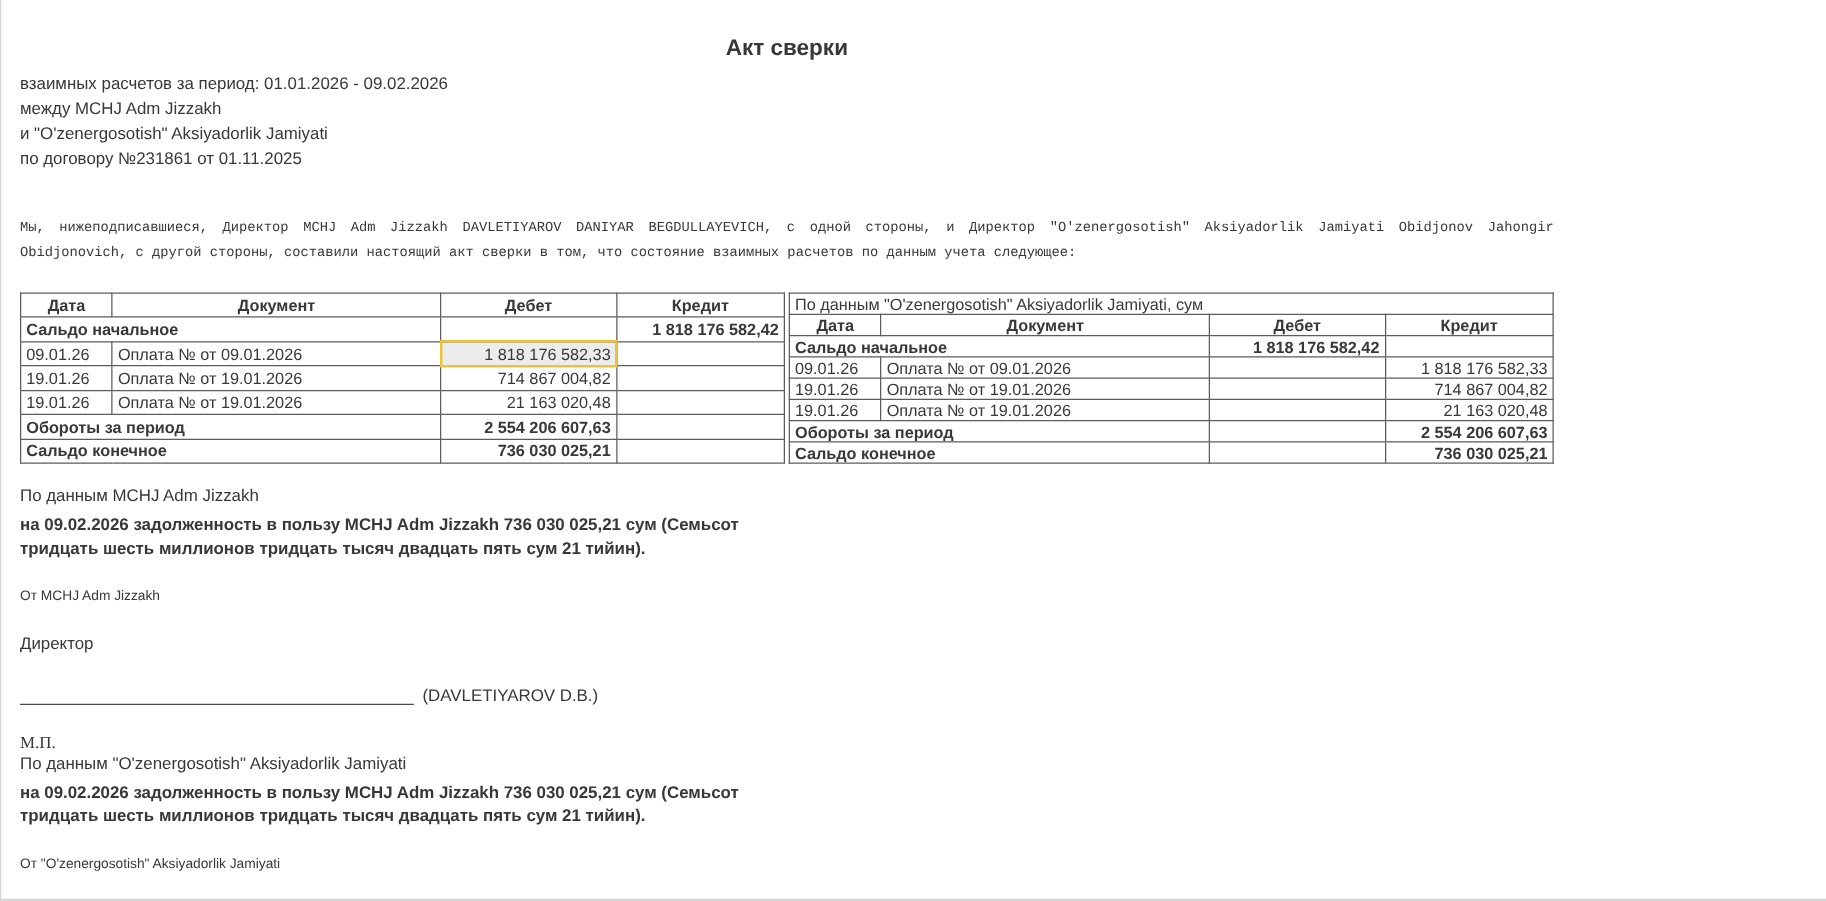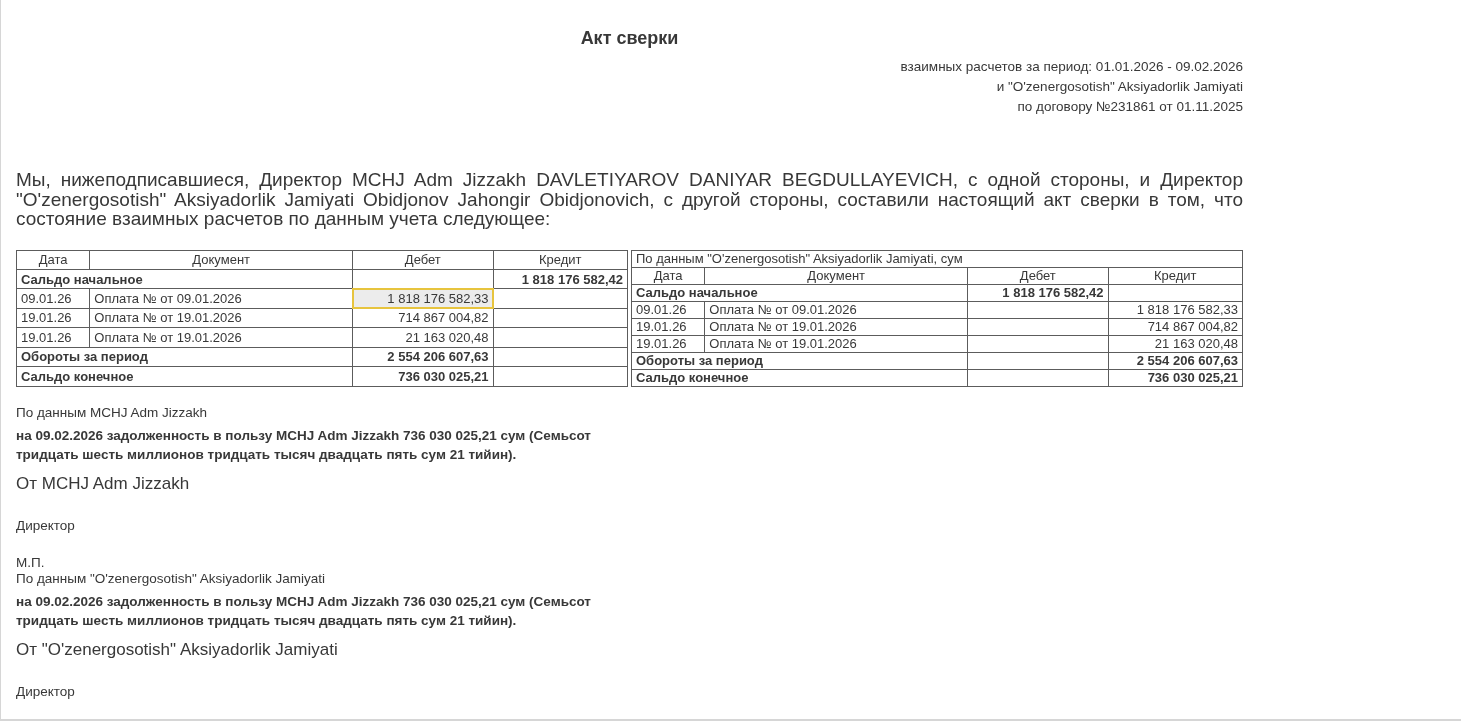--- a/index.html
+++ b/index.html
@@ -10,71 +10,72 @@
     border-left: 1px solid #d6d6d6;
     border-bottom: 2px solid #d6d6d6;
     font-family: "Liberation Sans", sans-serif;
     color: #383838;
     overflow: hidden;
   }
   .doc { width: 1227px; margin-left: 15px; padding-top: 26px; }
 
   
   .title { text-align: center; font-size: 18px; font-weight: bold; line-height: 24px; margin-bottom: 7px; }
-  .subtitle-line { text-align: right; font-size: 13.5px; line-height: 20px; }
-
-  
-  .intro { margin: 53px 0 0 0; font-size: 19px; line-height: 19.5px; text-align: justify; }
+  .subtitle-line { text-align: left; font-size: 13.5px; line-height: 20px; }
+
+  
+  .intro { margin: 37px 0 0 0; font-size: 11px; line-height: 19.5px; text-align: justify; font-family: Liberation Mono, monospace; }
 
   
   .tables { display: flex; gap: 3px; margin-top: 21px; }
   table.recon { flex: 1; border-collapse: collapse; table-layout: fixed; font-size: 13px; }
   .c-date   { width: 12%; }
   .c-doc    { width: 43%; }
   .c-debit  { width: 23%; }
   .c-credit { width: 22%; }
   table.recon td {
     border: 1px solid #5c5c5c;
     height: 17px;
     padding: 0 4px;
     overflow: hidden;
     white-space: nowrap;
     vertical-align: middle;
   }
   tr.caption td { text-align: left; }
-  tr.hdr td { text-align: center; }
+  tr.hdr td { text-align: center; font-weight: bold; }
   td.num { text-align: right; }
   tr.bold td { font-weight: bold; }
   td.doccell { white-space: pre; }
   td.selected-cell {
     background: #ececec;
     outline: 2px solid #e7c43e;
     outline-offset: -1px;
   }
 
   
   .two-col { display: flex; margin-top: 17px; flex-direction: column; }
   .col { width: 613.5px; }
   .concl-head { font-size: 13.5px; line-height: 18px; margin: 0 0 4px 0; }
   .concl-text { font-size: 13.5px; font-weight: bold; line-height: 19px; margin: 0; padding-right: 18px; }
-  .from { font-size: 17px; margin-top: 10px; }
+  .from { font-size: 11px; margin-top: 23px; }
   .position { font-size: 13.5px; margin-top: 24px; }
   .sig-row { margin-top: 27px; font-size: 13.5px; }
   .sig-line { display: inline-block; width: 315px; height: 14px; border-bottom: 1px solid #4a4a4a; vertical-align: bottom; }
   .sig-name { padding-left: 7px; }
-  .stamp { font-size: 13.5px; margin-top: 22px; }
+  .stamp { font-size: 13.5px; margin-top: 22px; font-family: Liberation Serif, serif; }
 </style>
 </head>
 <body>
 
 <div class="doc">
 
   <div>
     <div class="title">Акт сверки</div>
     <div class="subtitle-line">взаимных расчетов за период: 01.01.2026 - 09.02.2026</div>
+    <div class="subtitle-line">между MCHJ Adm Jizzakh</div>
     <div class="subtitle-line">и "O'zenergosotish" Aksiyadorlik Jamiyati</div>
     <div class="subtitle-line">по договору №231861 от 01.11.2025</div>
   </div>
 
   <p class="intro">Мы, нижеподписавшиеся, Директор  MCHJ Adm Jizzakh DAVLETIYAROV DANIYAR BEGDULLAYEVICH, с одной стороны, и Директор "O'zenergosotish" Aksiyadorlik Jamiyati Obidjonov Jahongir Obidjonovich, с другой стороны, составили настоящий акт сверки в том, что состояние взаимных расчетов по данным учета следующее:</p>
 
   <div class="tables">
 
     <table class="recon">
       <colgroup>
@@ -181,20 +182,23 @@
 
   </div>
 
   <div class="two-col">
 
     <div class="col">
       <div class="concl-head">По данным MCHJ Adm Jizzakh</div>
       <p class="concl-text">на 09.02.2026 задолженность в пользу MCHJ Adm Jizzakh 736 030 025,21 сум (Семьсот тридцать шесть миллионов тридцать тысяч двадцать пять сум 21 тийин).</p>
       <div class="from">От MCHJ Adm Jizzakh</div>
       <div class="position">Директор</div>
+      <div class="sig-row">
+        <span class="sig-line"></span><span class="sig-name">(DAVLETIYAROV D.B.)</span>
+      </div>
       <div class="stamp">М.П.</div>
     </div>
 
     <div class="col">
       <div class="concl-head">По данным "O'zenergosotish" Aksiyadorlik Jamiyati</div>
       <p class="concl-text">на 09.02.2026 задолженность в пользу MCHJ Adm Jizzakh 736 030 025,21 сум (Семьсот тридцать шесть миллионов тридцать тысяч двадцать пять сум 21 тийин).</p>
       <div class="from">От "O'zenergosotish" Aksiyadorlik Jamiyati</div>
       <div class="position">Директор</div>
       <div class="sig-row">
         <span class="sig-line"></span><span class="sig-name">(Obidjonov J. O.)</span>

